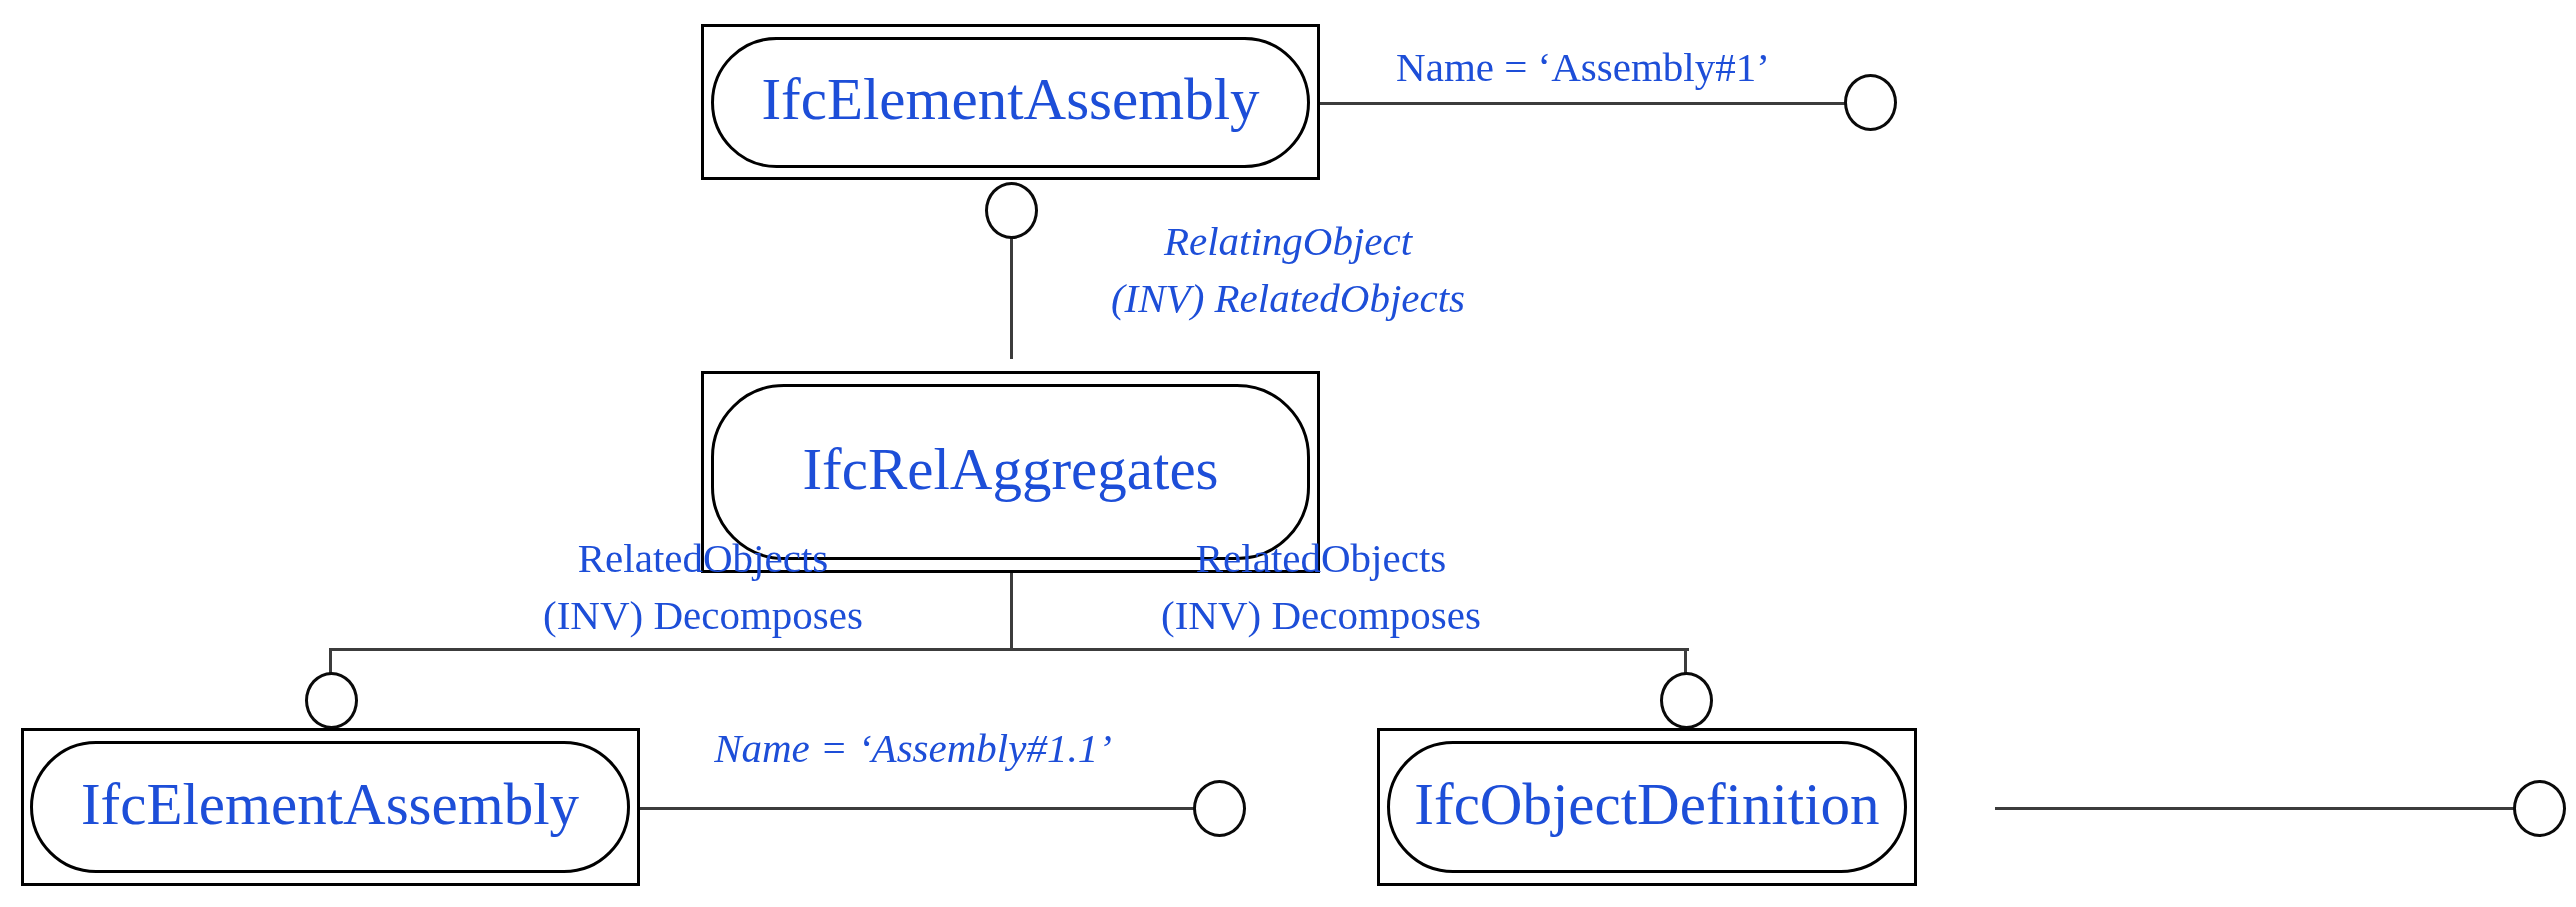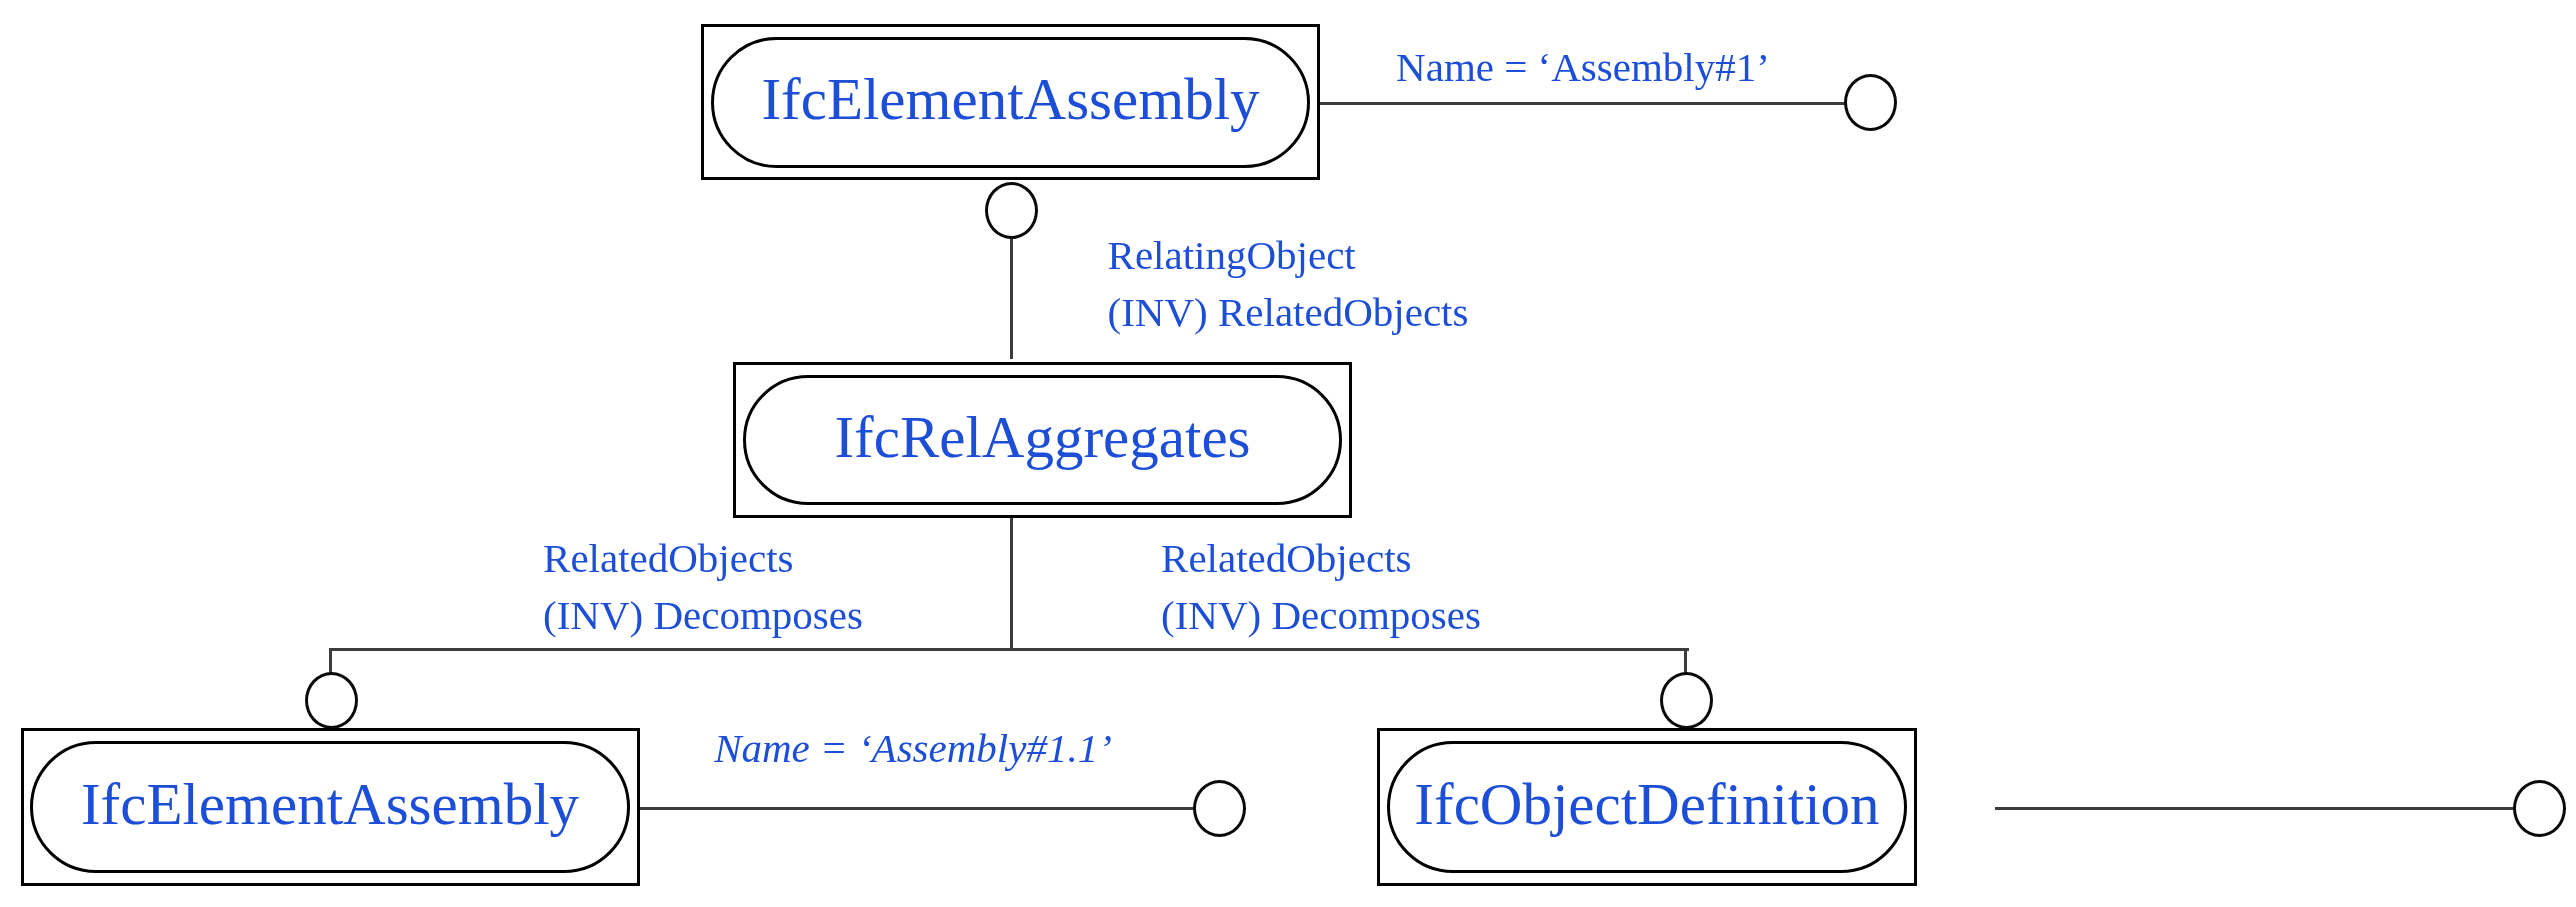--- a/index.html
+++ b/index.html
@@ -51,20 +51,21 @@
     border: 3.9px solid #0a0a0a;
     border-radius: 50%;
     background: #ffffff;
     box-sizing: border-box;
   }
 
   
   .edge-label, .attr-label {
     position: absolute;
     transform: translateX(-50%);
+    text-align: center;
     font-size: 41px;
     line-height: 57px;
     white-space: nowrap;
   }
 </style>
 </head>
 <body>
 
 <div class="canvas">
 
@@ -83,42 +84,42 @@
   <div class="term-circle" style="left:1660px; top:672px;"></div>
   <div class="term-circle" style="left:1193px; top:780px;"></div>
   <div class="term-circle" style="left:2513px; top:780px;"></div>
 
   <div class="entity" style="left:701px; top:24.4px; width:619px; height:156px;">
     <div class="stadium">
       <span class="entity-label">IfcElementAssembly</span>
     </div>
   </div>
 
-  <div class="entity" style="left:701px; top:362px; width:619px; height:156px;margin-left:32px;">
+  <div class="entity" style="left:701px; top:371px; width:619px; height:202px;">
     <div class="stadium">
       <span class="entity-label">IfcRelAggregates</span>
     </div>
   </div>
 
   <div class="entity" style="left:20.5px; top:728px; width:619px; height:158px;">
     <div class="stadium">
       <span class="entity-label">IfcElementAssembly</span>
     </div>
   </div>
 
   <div class="entity" style="left:1377px; top:728px; width:540px; height:158px;">
     <div class="stadium">
       <span class="entity-label">IfcObjectDefinition</span>
     </div>
   </div>
 
   <div class="attr-label" style="left:1583px; top:39px;">Name = ‘Assembly#1’</div>
   <div class="attr-label" style="left:913px; top:720px;font-style:italic;">Name = ‘Assembly#1.1’</div>
 
-  <div class="edge-label" style="left:1288px; top:227px;">
+  <div class="edge-label" style="left:1288px; top:213px;font-style:italic;">
     <div>RelatingObject</div>
     <div>(INV) RelatedObjects</div>
   </div>
 
   <div class="edge-label" style="left:703px; top:530px;">
     <div>RelatedObjects</div>
     <div>(INV) Decomposes</div>
   </div>
 
   <div class="edge-label" style="left:1321px; top:530px;">

